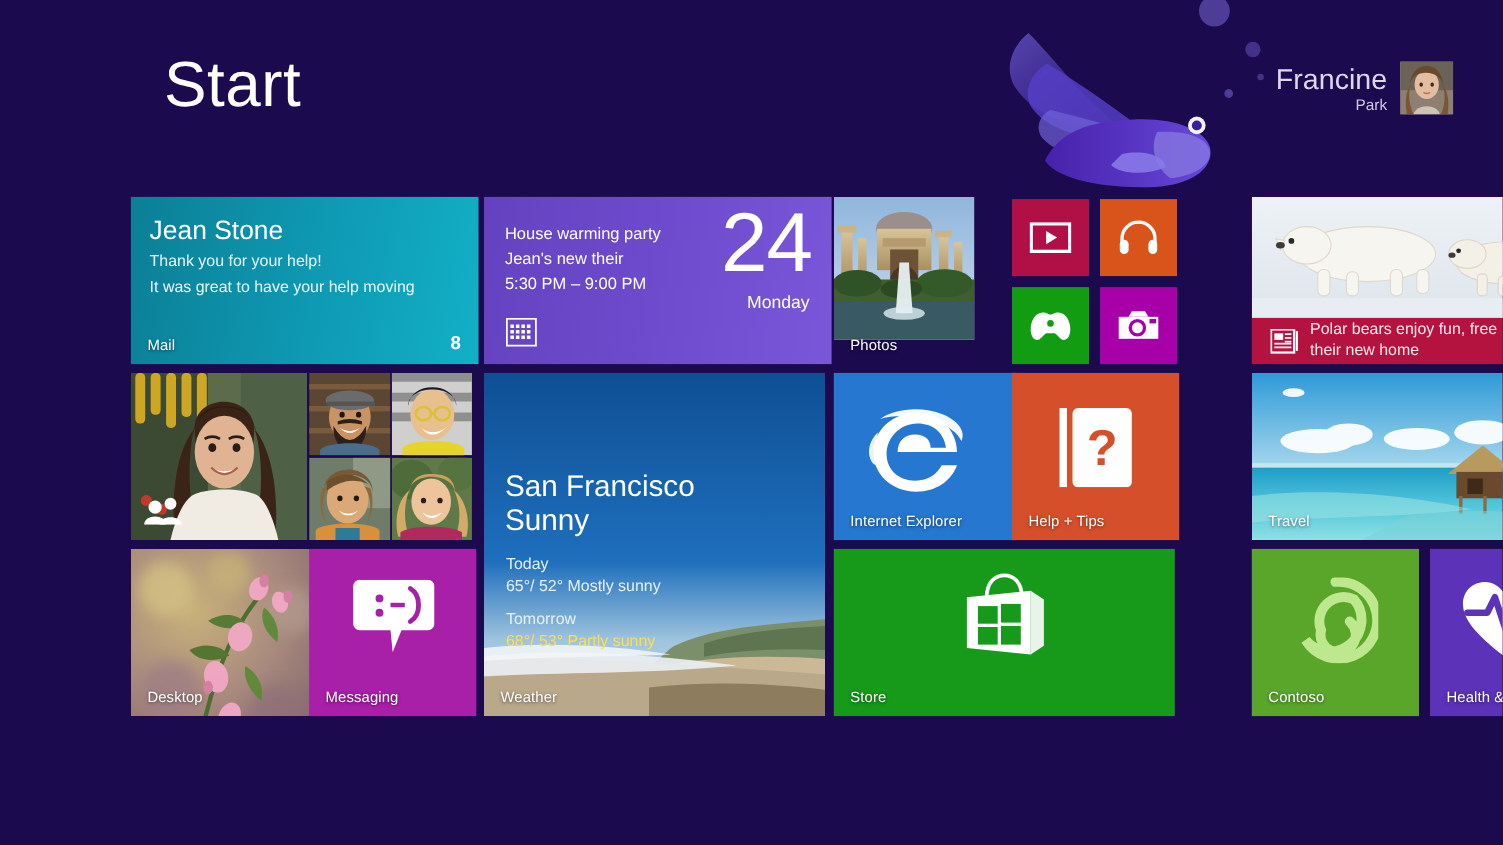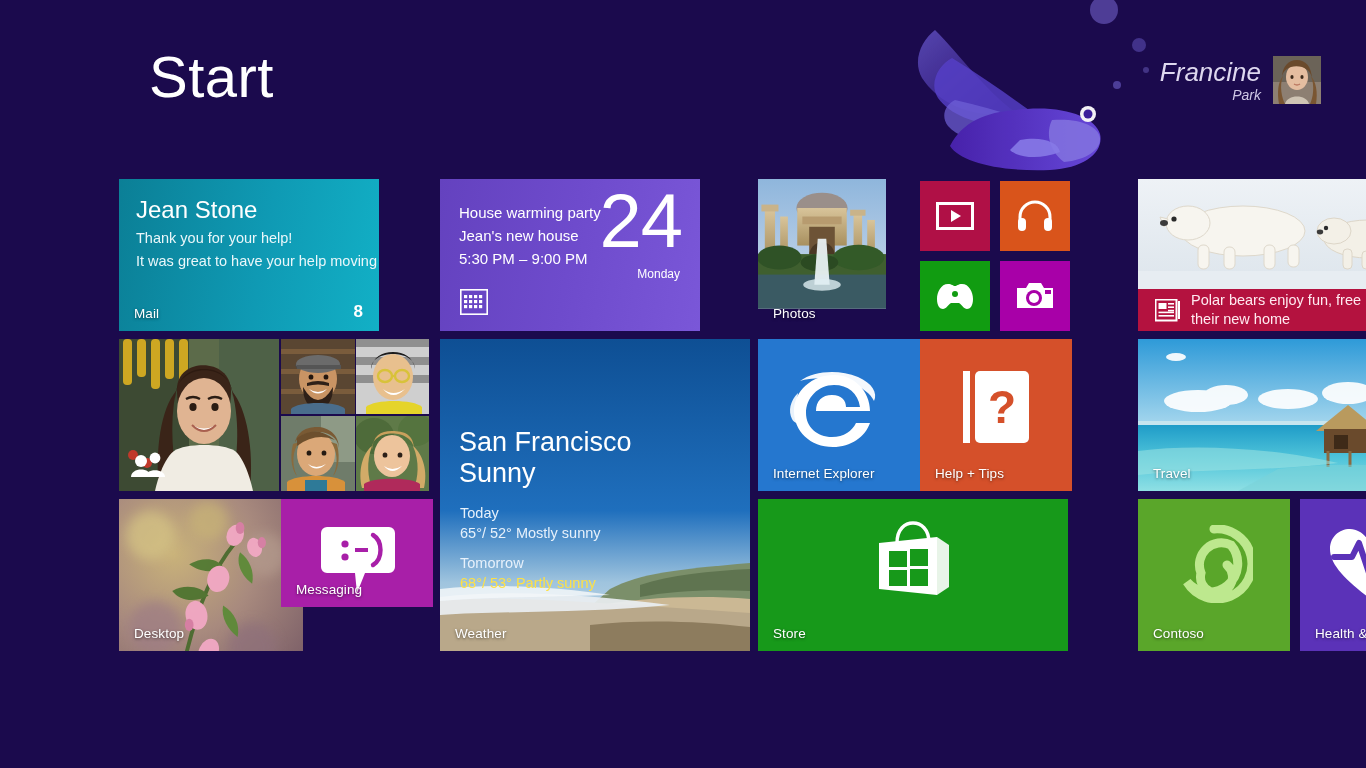--- a/index.html
+++ b/index.html
@@ -18,21 +18,21 @@
 
   
   #start-title{
     position:absolute; left:117px; top:48px;
     font-size:58px; font-weight:300; letter-spacing:.5px; line-height:1;
     color:#fff;
     margin-left:32px;
   }
   #user-area{
     position:absolute; right:45px; top:56px;
-    display:flex; align-items:flex-end; gap:12px;font-style:italic;
+    display:flex; align-items:flex-end; gap:12px;
   }
   #user-names{ text-align:right; line-height:1.12; padding-top:2px; }
   #user-first{ font-size:26px; font-weight:300; color:#ded8ef; display:block; }
   #user-last{ font-size:14px; font-weight:400; color:#cfc7e6; display:block; margin-top:1px; }
   #user-avatar{
     width:48px; height:48px; overflow:hidden; flex:none;
     background:#9a8c7c; position:relative;
   }
 
   
@@ -43,41 +43,41 @@
     font-size:13.5px; font-weight:400; letter-spacing:.1px;
     text-shadow:0 1px 3px rgba(0,0,0,.55);
   }
   .tile-badge{
     position:absolute; right:16px; bottom:9px;
     font-size:17px; font-weight:700;
   }
   .photo{ position:absolute; inset:0; }
 
   
-  .wide{ width:260px; height:152px;text-decoration:underline; }
+  .wide{ width:316px; height:152px;text-decoration:underline; }
   .sq{   width:128px; height:152px; }
   .small{width:70px;  height:70px;  }
   .big{  width:310px; height:152px; }
 
   
   #tile-mail{ left:0; top:0; background:linear-gradient(100deg,#0b7f96 0%,#0f9ab4 55%,#12b0c6 100%); }
   #tile-mail .sender{ position:absolute; left:17px; top:17px; font-size:24px; font-weight:300; }
   #tile-mail .l1{ position:absolute; left:17px; top:51px; font-size:14.5px; color:#eaf7fa; }
   #tile-mail .l2{ position:absolute; left:17px; top:74px; font-size:14.5px; color:#eaf7fa; }
 
   
   #tile-calendar{ left:321px; top:0; background:linear-gradient(100deg,#6442bf 0%,#6e4bcc 50%,#7a57d8 100%); }
   #tile-calendar .ev1{ position:absolute; left:19px; top:25px; font-size:15px; }
   #tile-calendar .ev2{ position:absolute; left:19px; top:48px; font-size:15px; }
   #tile-calendar .ev3{ position:absolute; left:19px; top:71px; font-size:15px; }
   #tile-calendar .daynum{
     position:absolute; right:18px; top:4px; font-size:76px; font-weight:200; line-height:1;
     letter-spacing:-1px;
   }
-  #tile-calendar .dayname{ position:absolute; right:20px; top:88px; font-size:12px; font-weight:300; }
+  #tile-calendar .dayname{ position:absolute; right:20px; top:88px; font-size:16px; font-weight:300; }
   #tile-calendar .cal-icon{ position:absolute; left:20px; bottom:16px; width:28px; height:26px; }
 
   
   #tile-photos{ left:639px; top:0; }
 
   
   #tile-video{  left:801px; top:2px;  background:#b01046; }
   #tile-music{  left:881px; top:2px;  background:#d9541b; }
   #tile-games{  left:801px; top:82px; background:#119c11; }
   #tile-camera{ left:881px; top:82px; background:#a800a8; }
@@ -116,21 +116,21 @@
 
   
   #tile-ie{ left:639px; top:160px; width:166px; height:152px; background:#2577cf; }
   #tile-help{ left:801px; top:160px; width:152px; height:152px; background:#d5502a; }
 
   
   #tile-travel{ left:1019px; top:160px; width:310px; height:152px; }
 
   
   #tile-desktop{ left:0; top:320px; width:184px; height:152px; }
-  #tile-messaging{ left:162px; top:320px; width:152px; height:108px; background:#a81fa8; }
+  #tile-messaging{ left:162px; top:320px; width:152px; height:152px; background:#a81fa8; }
 
   
   #tile-store{ left:639px; top:320px; width:310px; height:152px; background:#17991a; }
 
   
   #tile-contoso{ left:1019px; top:320px; width:152px; height:152px; background:#5aa62a; }
   #tile-health{ left:1181px; top:320px; width:152px; height:152px; background:#5b32b8; }
 </style>
 </head>
 <body style="background: rgb(27, 10, 77);">
@@ -190,21 +190,21 @@
   <div class="tile wide" id="tile-mail">
     <div class="sender">Jean Stone</div>
     <div class="l1">Thank you for your help!</div>
     <div class="l2">It was great to have your help moving</div>
     <div class="tile-label">Mail</div>
     <div class="tile-badge">8</div>
   </div>
 
   <div class="tile wide" id="tile-calendar">
     <div class="ev1">House warming party</div>
-    <div class="ev2">Jean's new house</div>
+    <div class="ev2">Jean's new their</div>
     <div class="ev3">5:30 PM – 9:00 PM</div>
     <div class="daynum">24</div>
     <div class="dayname">Monday</div>
     <svg class="cal-icon" viewBox="0 0 28 26">
       <rect x="0.5" y="0.5" width="27" height="25" fill="none" stroke="#fff" stroke-width="2.2"></rect>
       <g fill="#fff">
         <rect x="4" y="6" width="3.2" height="3.2"></rect>
           <rect x="9" y="6" width="3.2" height="3.2"></rect>
         <rect x="14" y="6" width="3.2" height="3.2"></rect>
           <rect x="19" y="6" width="3.2" height="3.2"></rect>

